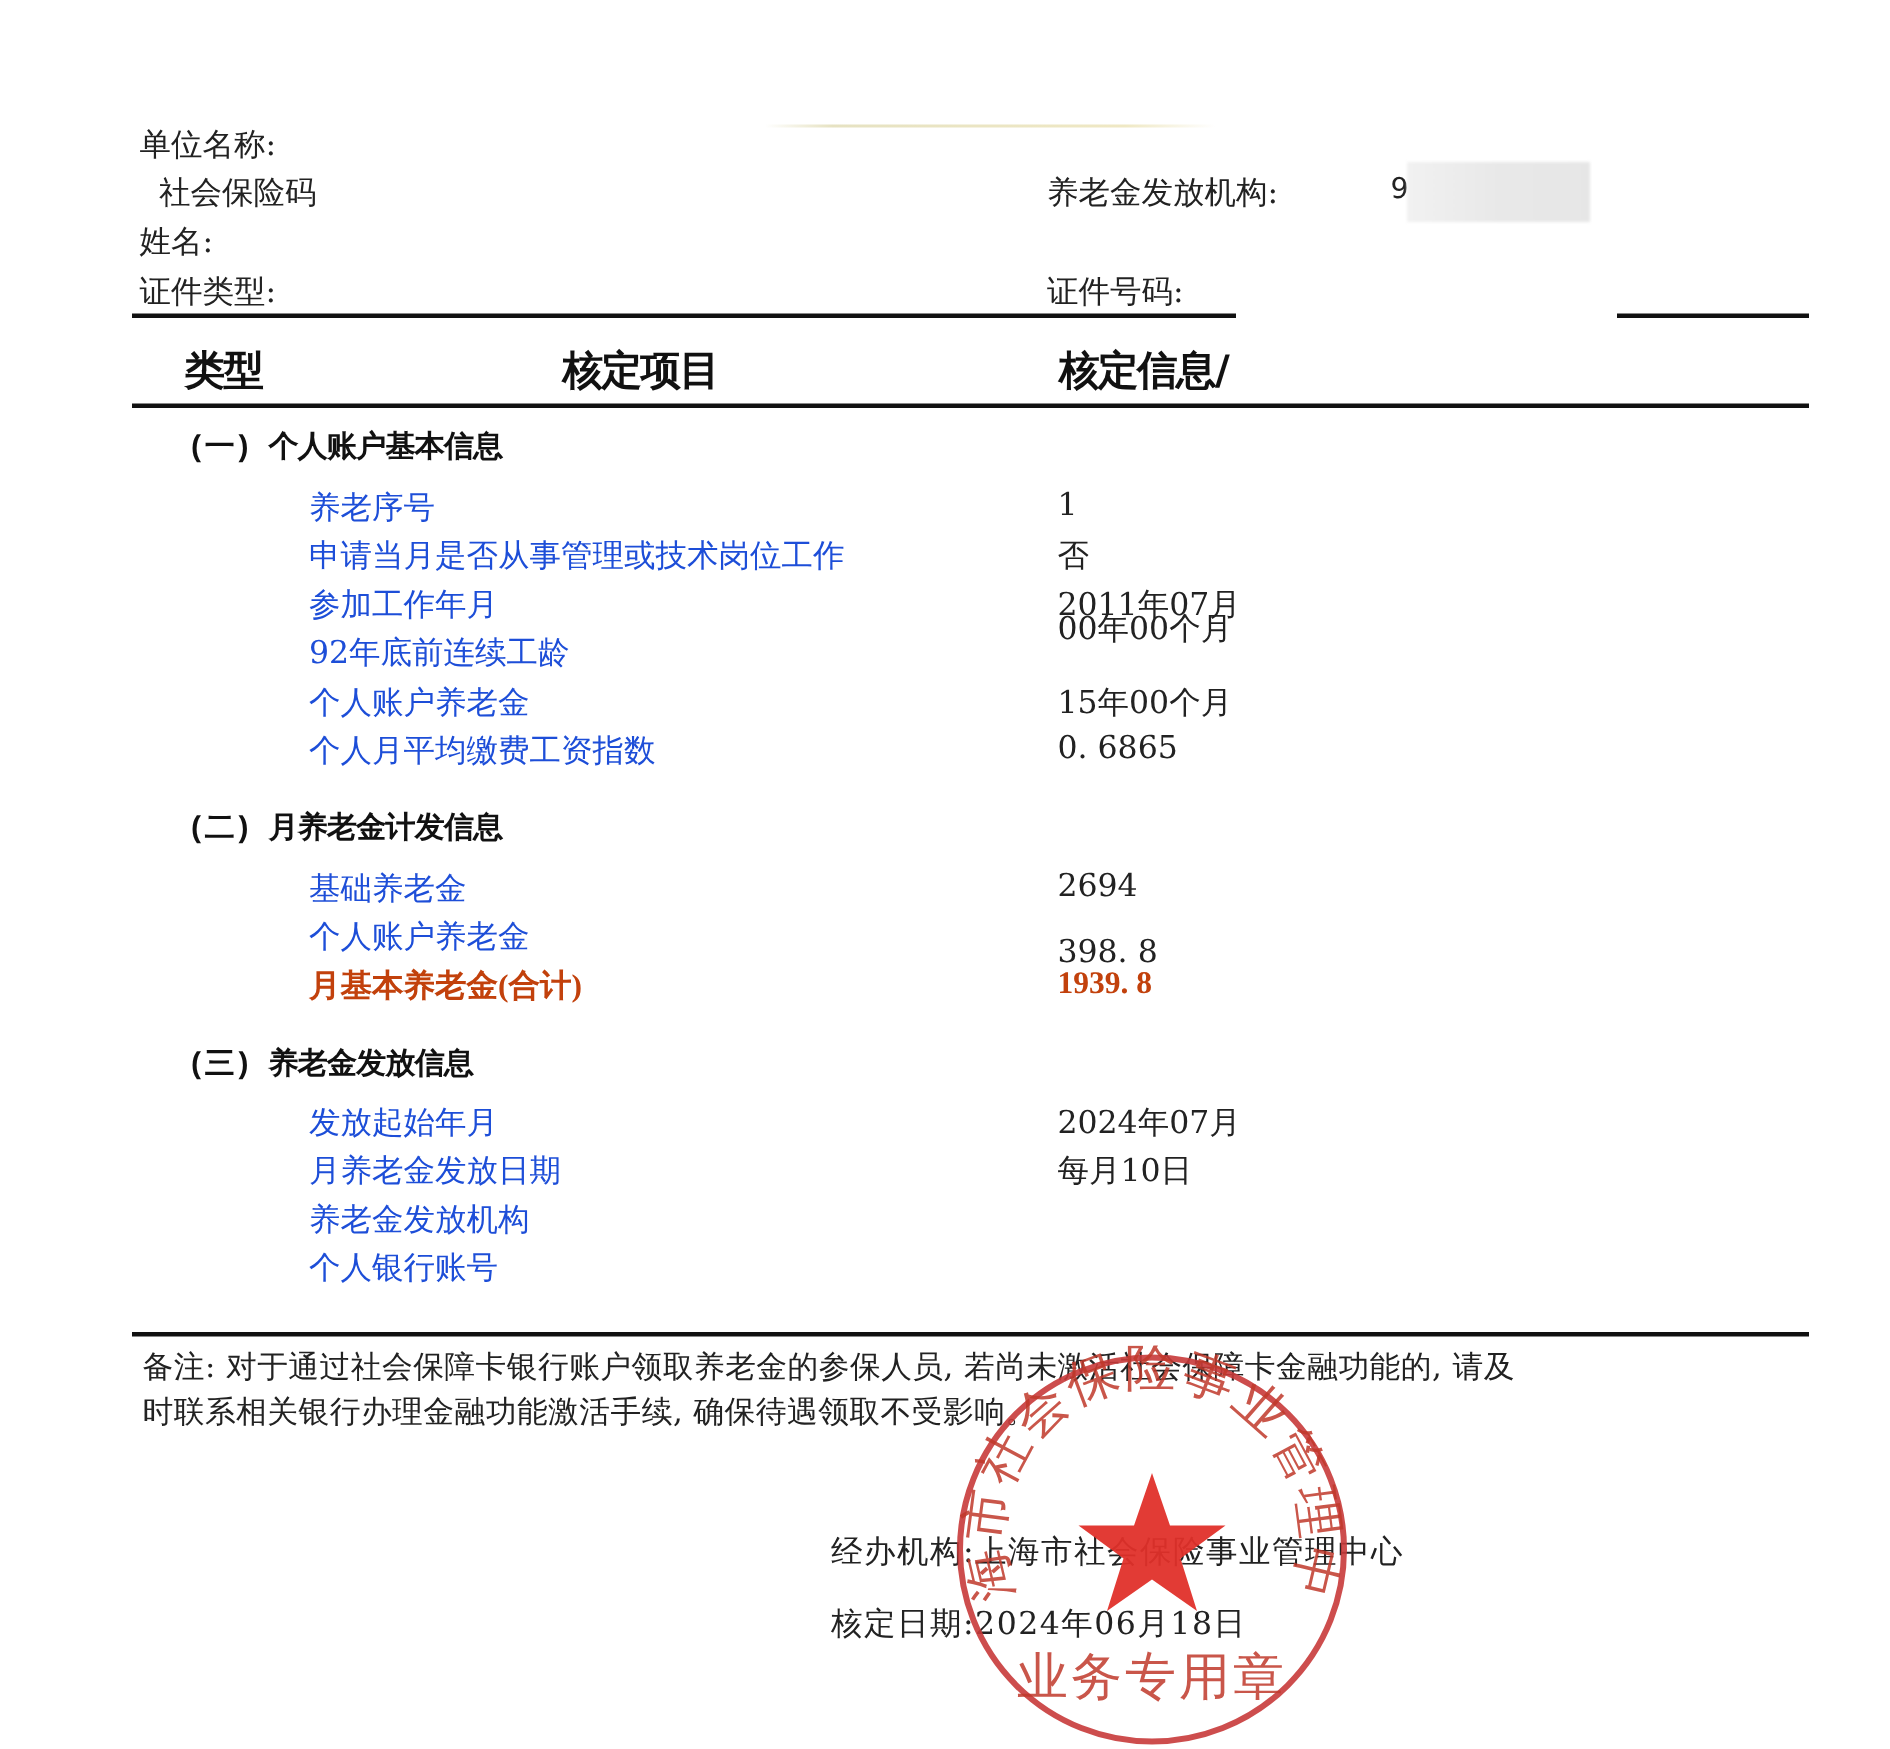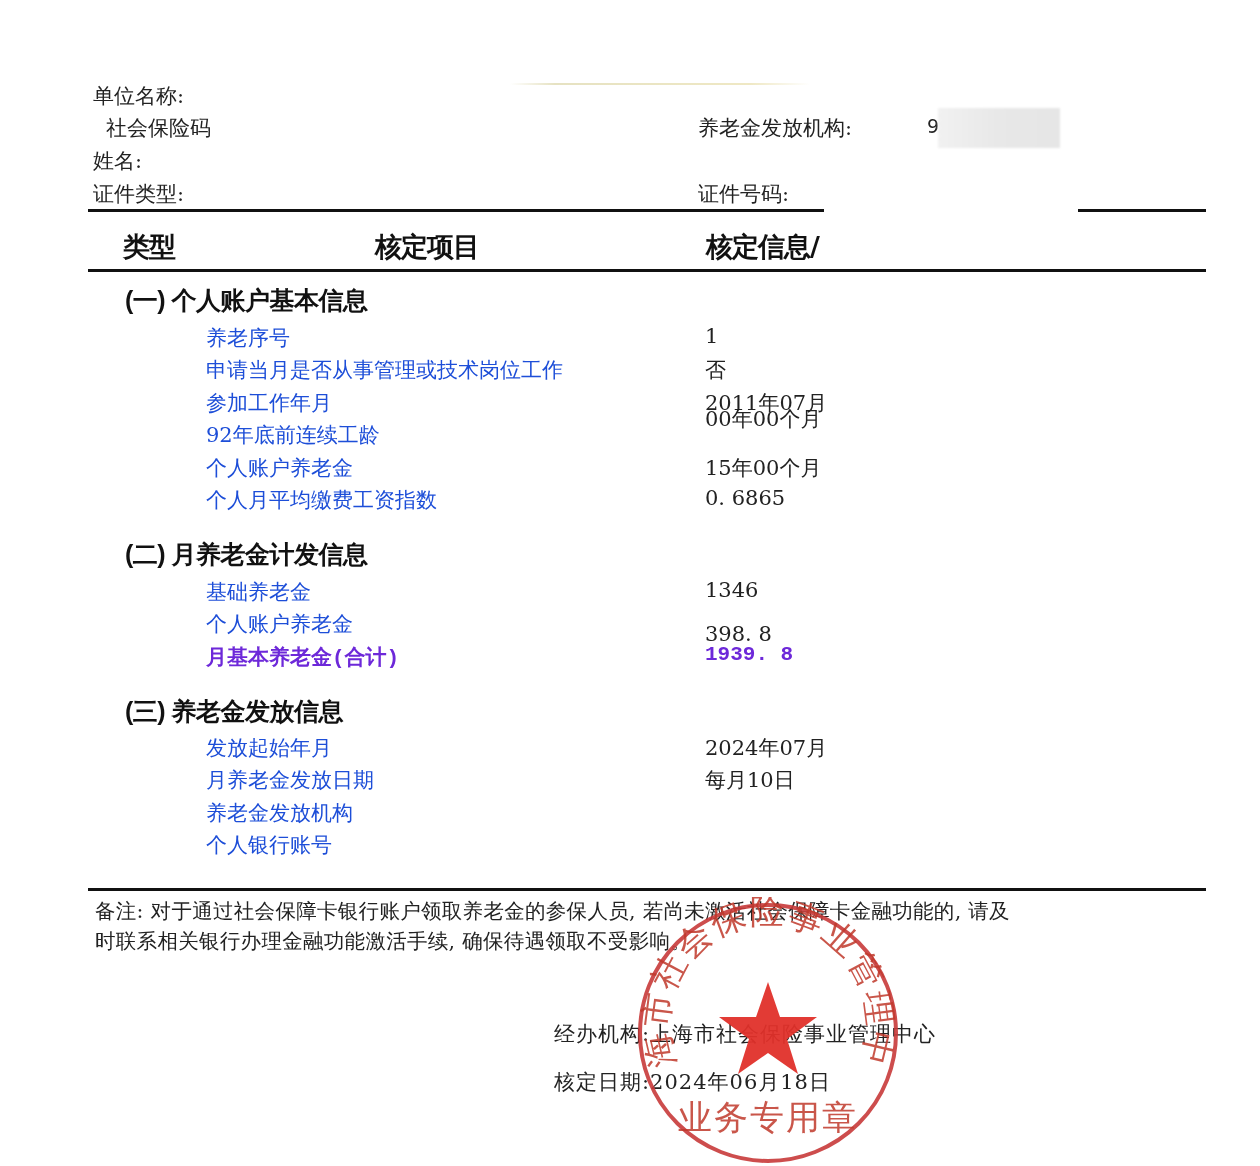--- a/index.html
+++ b/index.html
@@ -13,24 +13,24 @@
       left: 510px; top: 83px; width: 300px; height: 2px;
       background: linear-gradient(90deg, rgba(180,180,180,0) 0%, #e6e2c2 15%, #efe8c4 80%, rgba(200,200,200,0) 100%);
     }
     .redact {
       left: 938px; top: 108px; width: 122px; height: 40px;
       background: linear-gradient(90deg, #f1f1f1 0%, #e8e8e8 50%, #e6e6e6 100%);
       filter: blur(1px);
     }
     .rule { background: #111; height: 3px; }
     .th { font-family: "DejaVu Sans", "Liberation Sans", sans-serif; font-weight: bold; font-size: 27px; color: #111; letter-spacing: -1px; }
-    .sec { font-family: Liberation Sans, sans-serif; font-weight: bold; font-size: 25px; color: #111; letter-spacing: -0.5px; }
+    .sec { font-family: Liberation Mono, monospace; font-weight: bold; font-size: 20px; color: #111; letter-spacing: -0.5px; }
     .lbl { font-size: 21px; color: #1d4ed8; }
     .val { font-size: 21px; color: #222; font-family: "DejaVu Serif", "Liberation Serif", serif; }
-    .bold { font-weight: bold; font-family: Liberation Mono, monospace; color: #6d28d9; }
+    .bold { font-weight: bold; font-family: Liberation Serif, serif; color: #c2410c; }
     .note { font-size: 20.5px; color: #222; letter-spacing: 0.3px; }
     .foot { font-size: 21px; color: #222; letter-spacing: 1px; }
     .stamp {
       left: 632px; top: 897px; width: 272px; height: 272px; pointer-events: none;
     }
   </style>
 </head>
 <body>
 
 <div class="abs blur-line"></div>
@@ -61,21 +61,21 @@
 <div class="abs val" style="left:705px; top:389px;">2011年07月</div>
 <div class="abs lbl" style="left:206px; top:421px;">92年底前连续工龄</div>
 <div class="abs val" style="left:705px; top:405px;">00年00个月</div>
 <div class="abs lbl" style="left:206px; top:454px;">个人账户养老金</div>
 <div class="abs val" style="left:705px; top:454px;">15年00个月</div>
 <div class="abs lbl" style="left:206px; top:486px;">个人月平均缴费工资指数</div>
 <div class="abs val" style="left:705px; top:486px;">0. 6865</div>
 
 <div class="abs sec" style="left:125px; top:538px;">(二) 月养老金计发信息</div>
 <div class="abs lbl" style="left:206px; top:578px;">基础养老金</div>
-<div class="abs val" style="left:705px; top:578px;">1346</div>
+<div class="abs val" style="left:705px; top:578px;">2694</div>
 <div class="abs lbl" style="left:206px; top:610px;">个人账户养老金</div>
 <div class="abs val" style="left:705px; top:610px;margin-top:12px;">398. 8</div>
 <div class="abs lbl bold" style="left:206px; top:643px;">月基本养老金(合计)</div>
 <div class="abs val bold" style="left:705px; top:643px;">1939. 8</div>
 
 <div class="abs sec" style="left:125px; top:695px;">(三) 养老金发放信息</div>
 <div class="abs lbl" style="left:206px; top:734px;">发放起始年月</div>
 <div class="abs val" style="left:705px; top:734px;">2024年07月</div>
 <div class="abs lbl" style="left:206px; top:766px;">月养老金发放日期</div>
 <div class="abs val" style="left:705px; top:766px;">每月10日</div>

